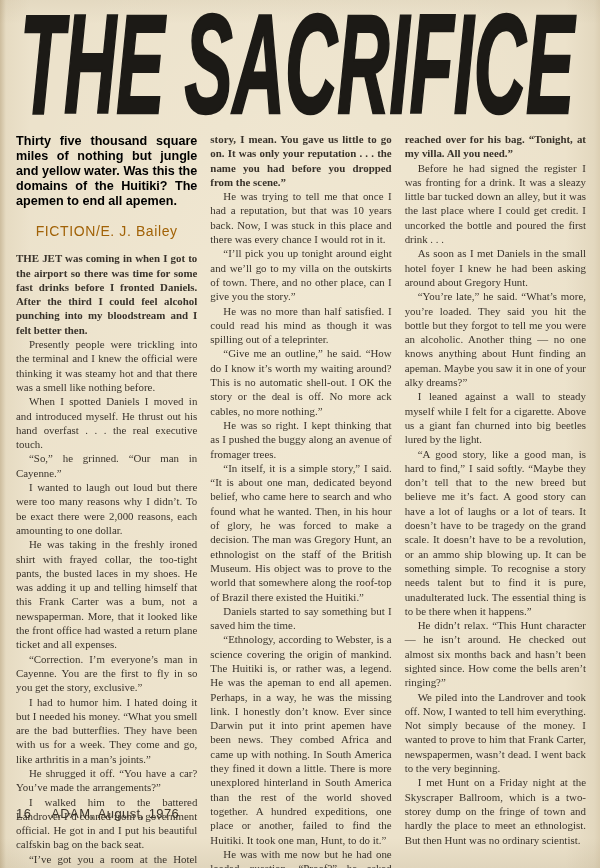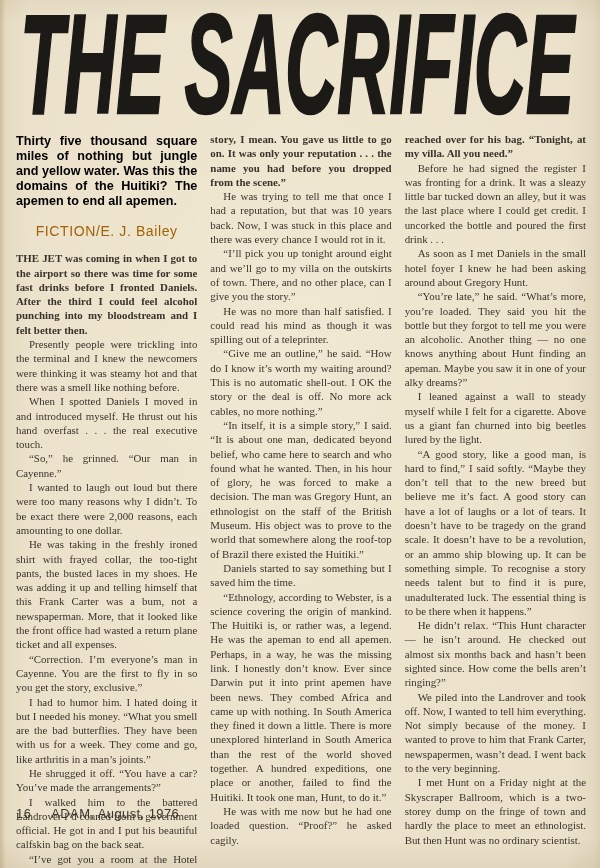--- a/index.html
+++ b/index.html
@@ -74,40 +74,41 @@
     </svg>
   </div>
 
   <div class="cols">
 
     <div class="col">
       <p class="standfirst">Thirty five thousand square miles of nothing but jungle and yellow water. Was this the domains of the Huitiki? The apemen to end all apemen.</p>
       <p class="byline">FICTION/E. J. Bailey</p>
       <div class="col-body">
           <p>THE JET was coming in when I got to the airport so there was time for some fast drinks before I fronted Daniels. After the third I could feel alcohol punching into my bloodstream and I felt better then.</p>
-          <p>Presently people were trickling into the terminal and I knew the newcomers were thinking it was steamy hot and that there was a smell like nothing before.</p>
+          <p>Presently people were trickling into the terminal and I knew the official were thinking it was steamy hot and that there was a smell like nothing before.</p>
           <p>When I spotted Daniels I moved in and introduced myself. He thrust out his hand overfast . . . the real executive touch.</p>
           <p>“So,” he grinned. “Our man in Cayenne.”</p>
           <p>I wanted to laugh out loud but there were too many reasons why I didn’t. To be exact there were 2,000 reasons, each amounting to one dollar.</p>
           <p>He was taking in the freshly ironed shirt with frayed collar, the too-tight pants, the busted laces in my shoes. He was adding it up and telling himself that this Frank Carter was a bum, not a newspaperman. More, that it looked like the front office had wasted a return plane ticket and all expenses.</p>
           <p>“Correction. I’m everyone’s man in Cayenne. You are the first to fly in so you get the story, exclusive.”</p>
           <p>I had to humor him. I hated doing it but I needed his money. “What you smell are the bad butterflies. They have been with us for a week. They come and go, like arthritis in a man’s joints.”</p>
           <p>He shrugged it off. “You have a car? You’ve made the arrangements?”</p>
           <p>I walked him to the battered Landrover I’d conned from a government official. He got in and I put his beautiful calfskin bag on the back seat.</p>
           <p>“I’ve got you a room at the Hotel Splendide. It’s no Hilton but it’s the best on offer.” The buggy took off like a moon shot.</p>
         </div>
     </div>
 
     <div class="col">
       <div class="col-body">
           <p>story, I mean. You gave us little to go on. It was only your reputation . . . the name you had before you dropped from the scene.”</p>
           <p>He was trying to tell me that once I had a reputation, but that was 10 years back. Now, I was stuck in this place and there was every chance I would rot in it.</p>
           <p>“I’ll pick you up tonight around eight and we’ll go to my villa on the outskirts of town. There, and no other place, can I give you the story.”</p>
           <p>He was no more than half satisfied. I could read his mind as though it was spilling out of a teleprinter.</p>
           <p>“Give me an outline,” he said. “How do I know it’s worth my waiting around? This is no automatic shell-out. I OK the story or the deal is off. No more ack cables, no more nothing.”</p>
+          <p>He was so right. I kept thinking that as I pushed the buggy along an avenue of fromager trees.</p>
           <p>“In itself, it is a simple story,” I said. “It is about one man, dedicated beyond belief, who came here to search and who found what he wanted. Then, in his hour of glory, he was forced to make a decision. The man was Gregory Hunt, an ethnologist on the staff of the British Museum. His object was to prove to the world that somewhere along the roof-top of Brazil there existed the Huitiki.”</p>
           <p>Daniels started to say something but I saved him the time.</p>
           <p>“Ethnology, according to Webster, is a science covering the origin of mankind. The Huitiki is, or rather was, a legend. He was the apeman to end all apemen. Perhaps, in a way, he was the missing link. I honestly don’t know. Ever since Darwin put it into print apemen have been news. They combed Africa and came up with nothing. In South America they fined it down a little. There is more unexplored hinterland in South America than the rest of the world shoved together. A hundred expeditions, one place or another, failed to find the Huitiki. It took one man, Hunt, to do it.”</p>
           <p>He was with me now but he had one loaded question. “Proof?” he asked cagily.</p>
         </div>
     </div>
 
     <div class="col">
       <div class="col-body">
           <p>reached over for his bag. “Tonight, at my villa. All you need.”</p>

